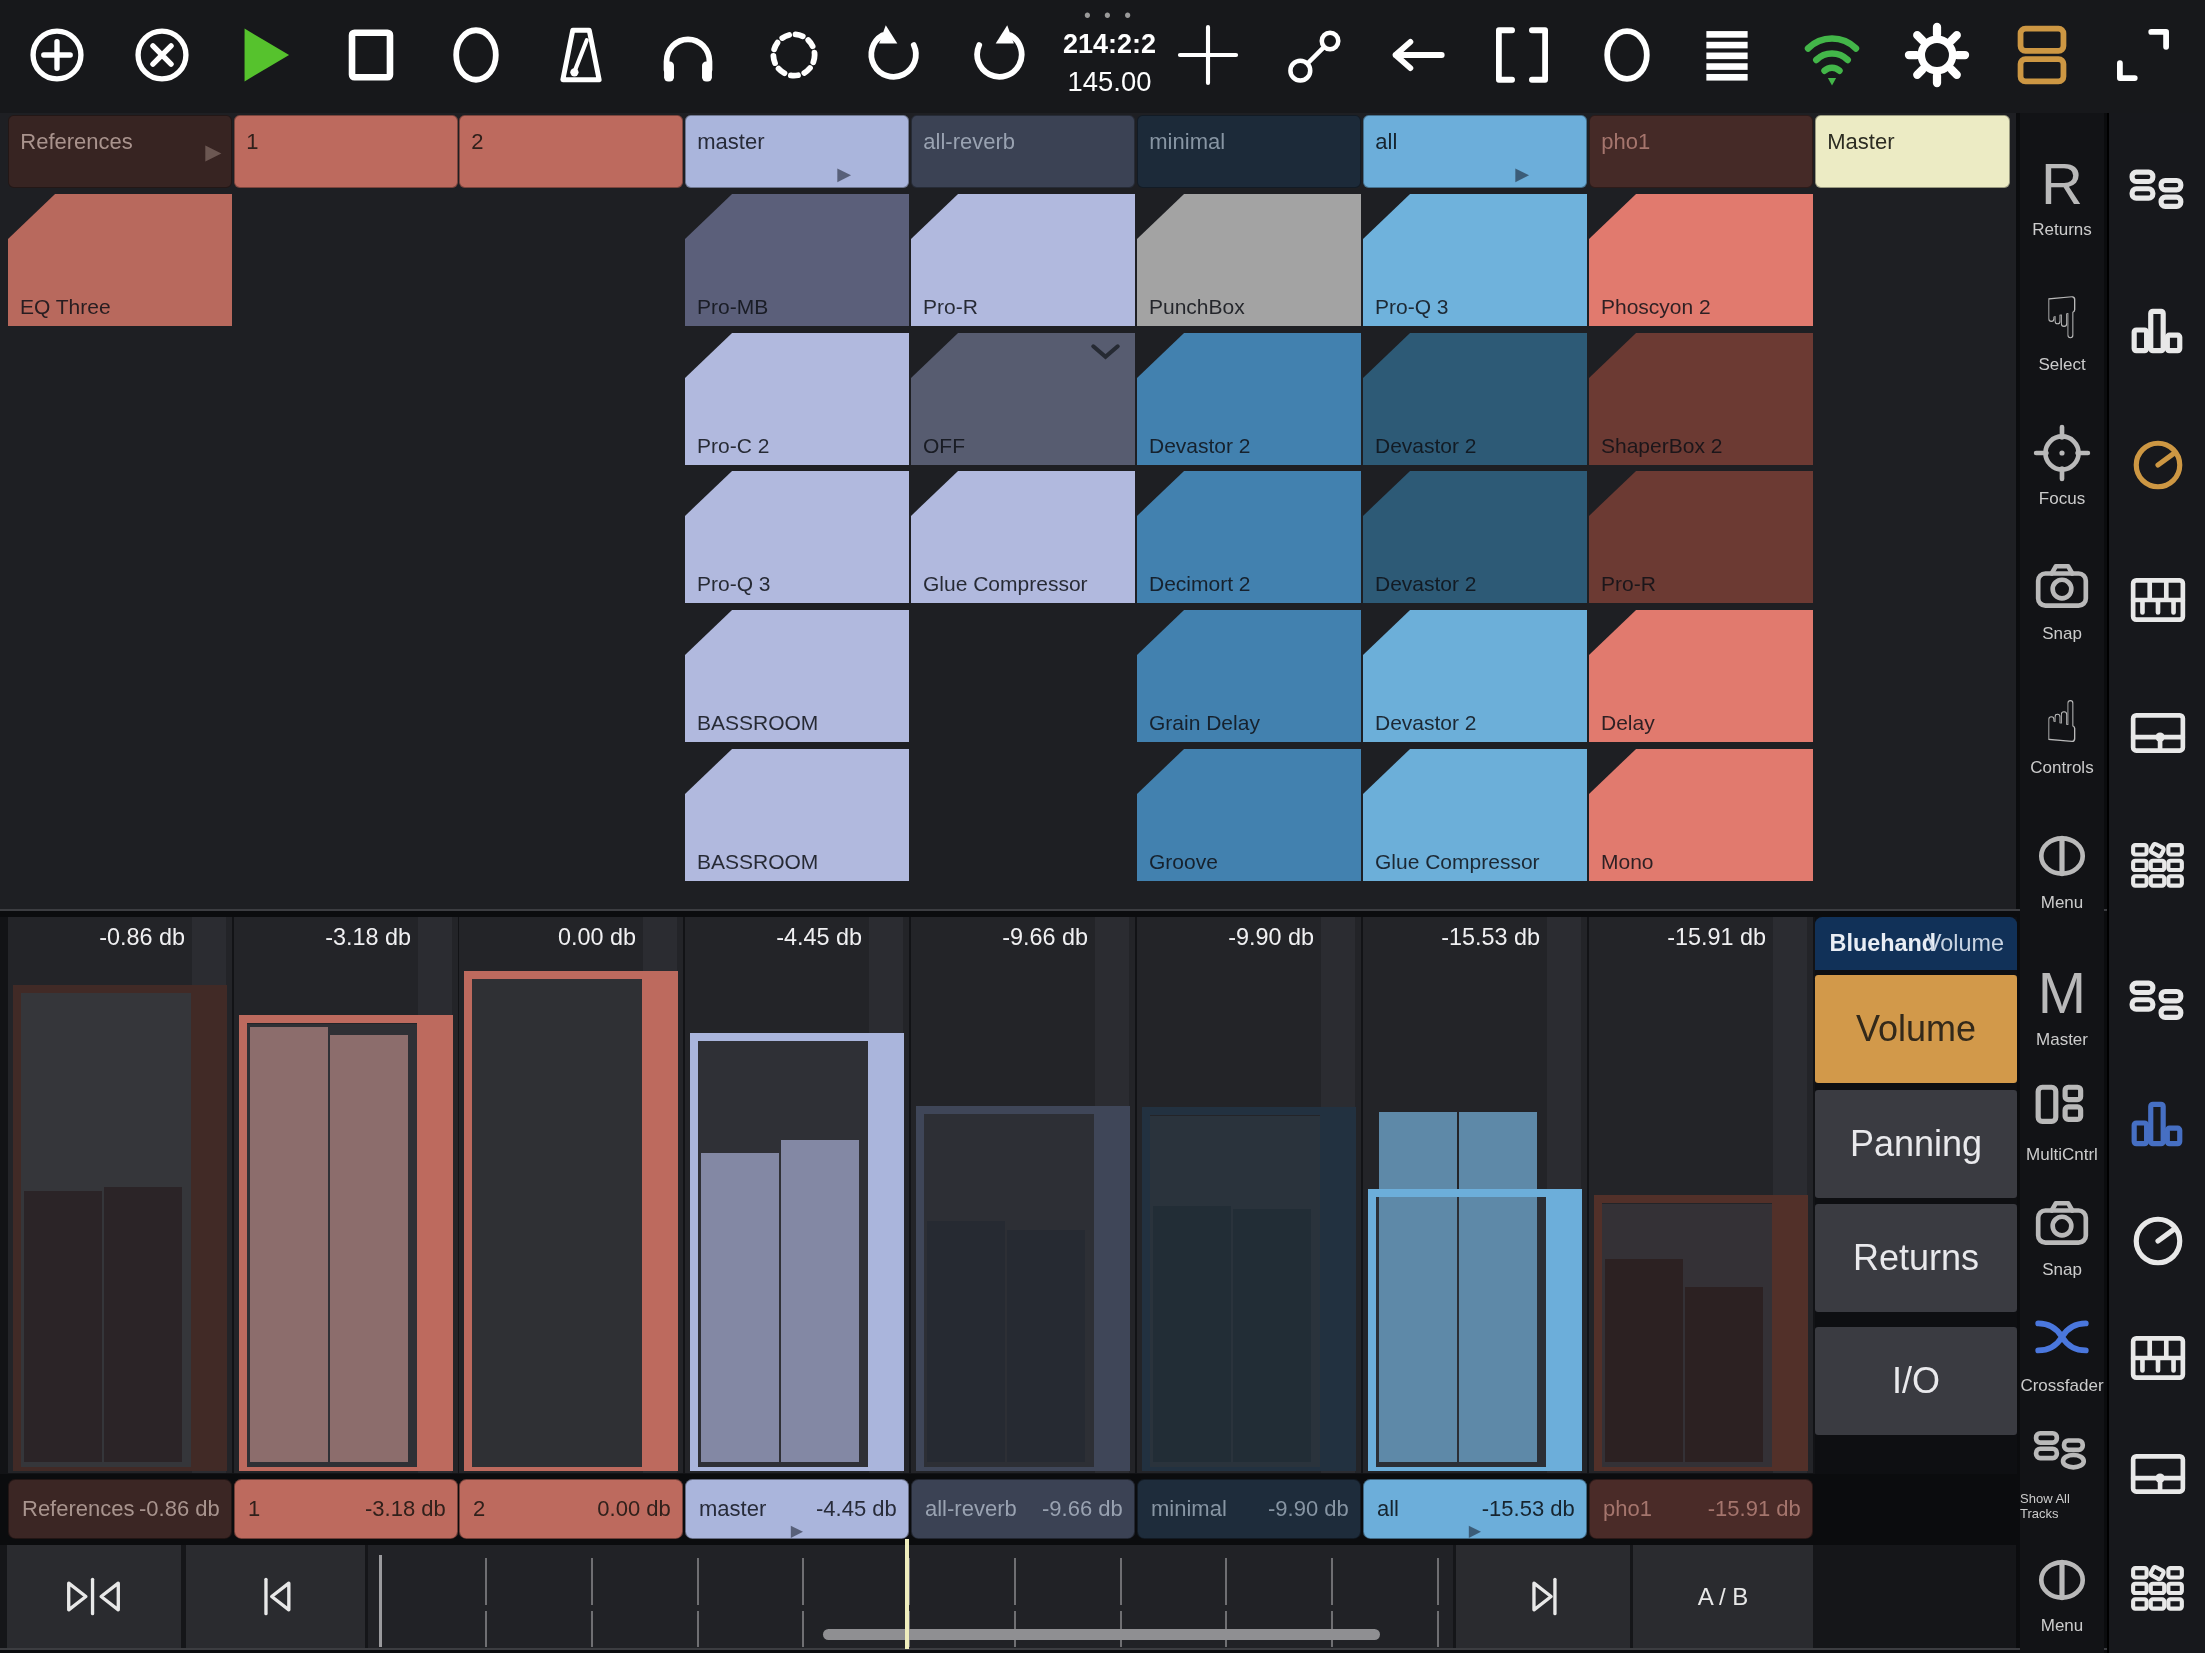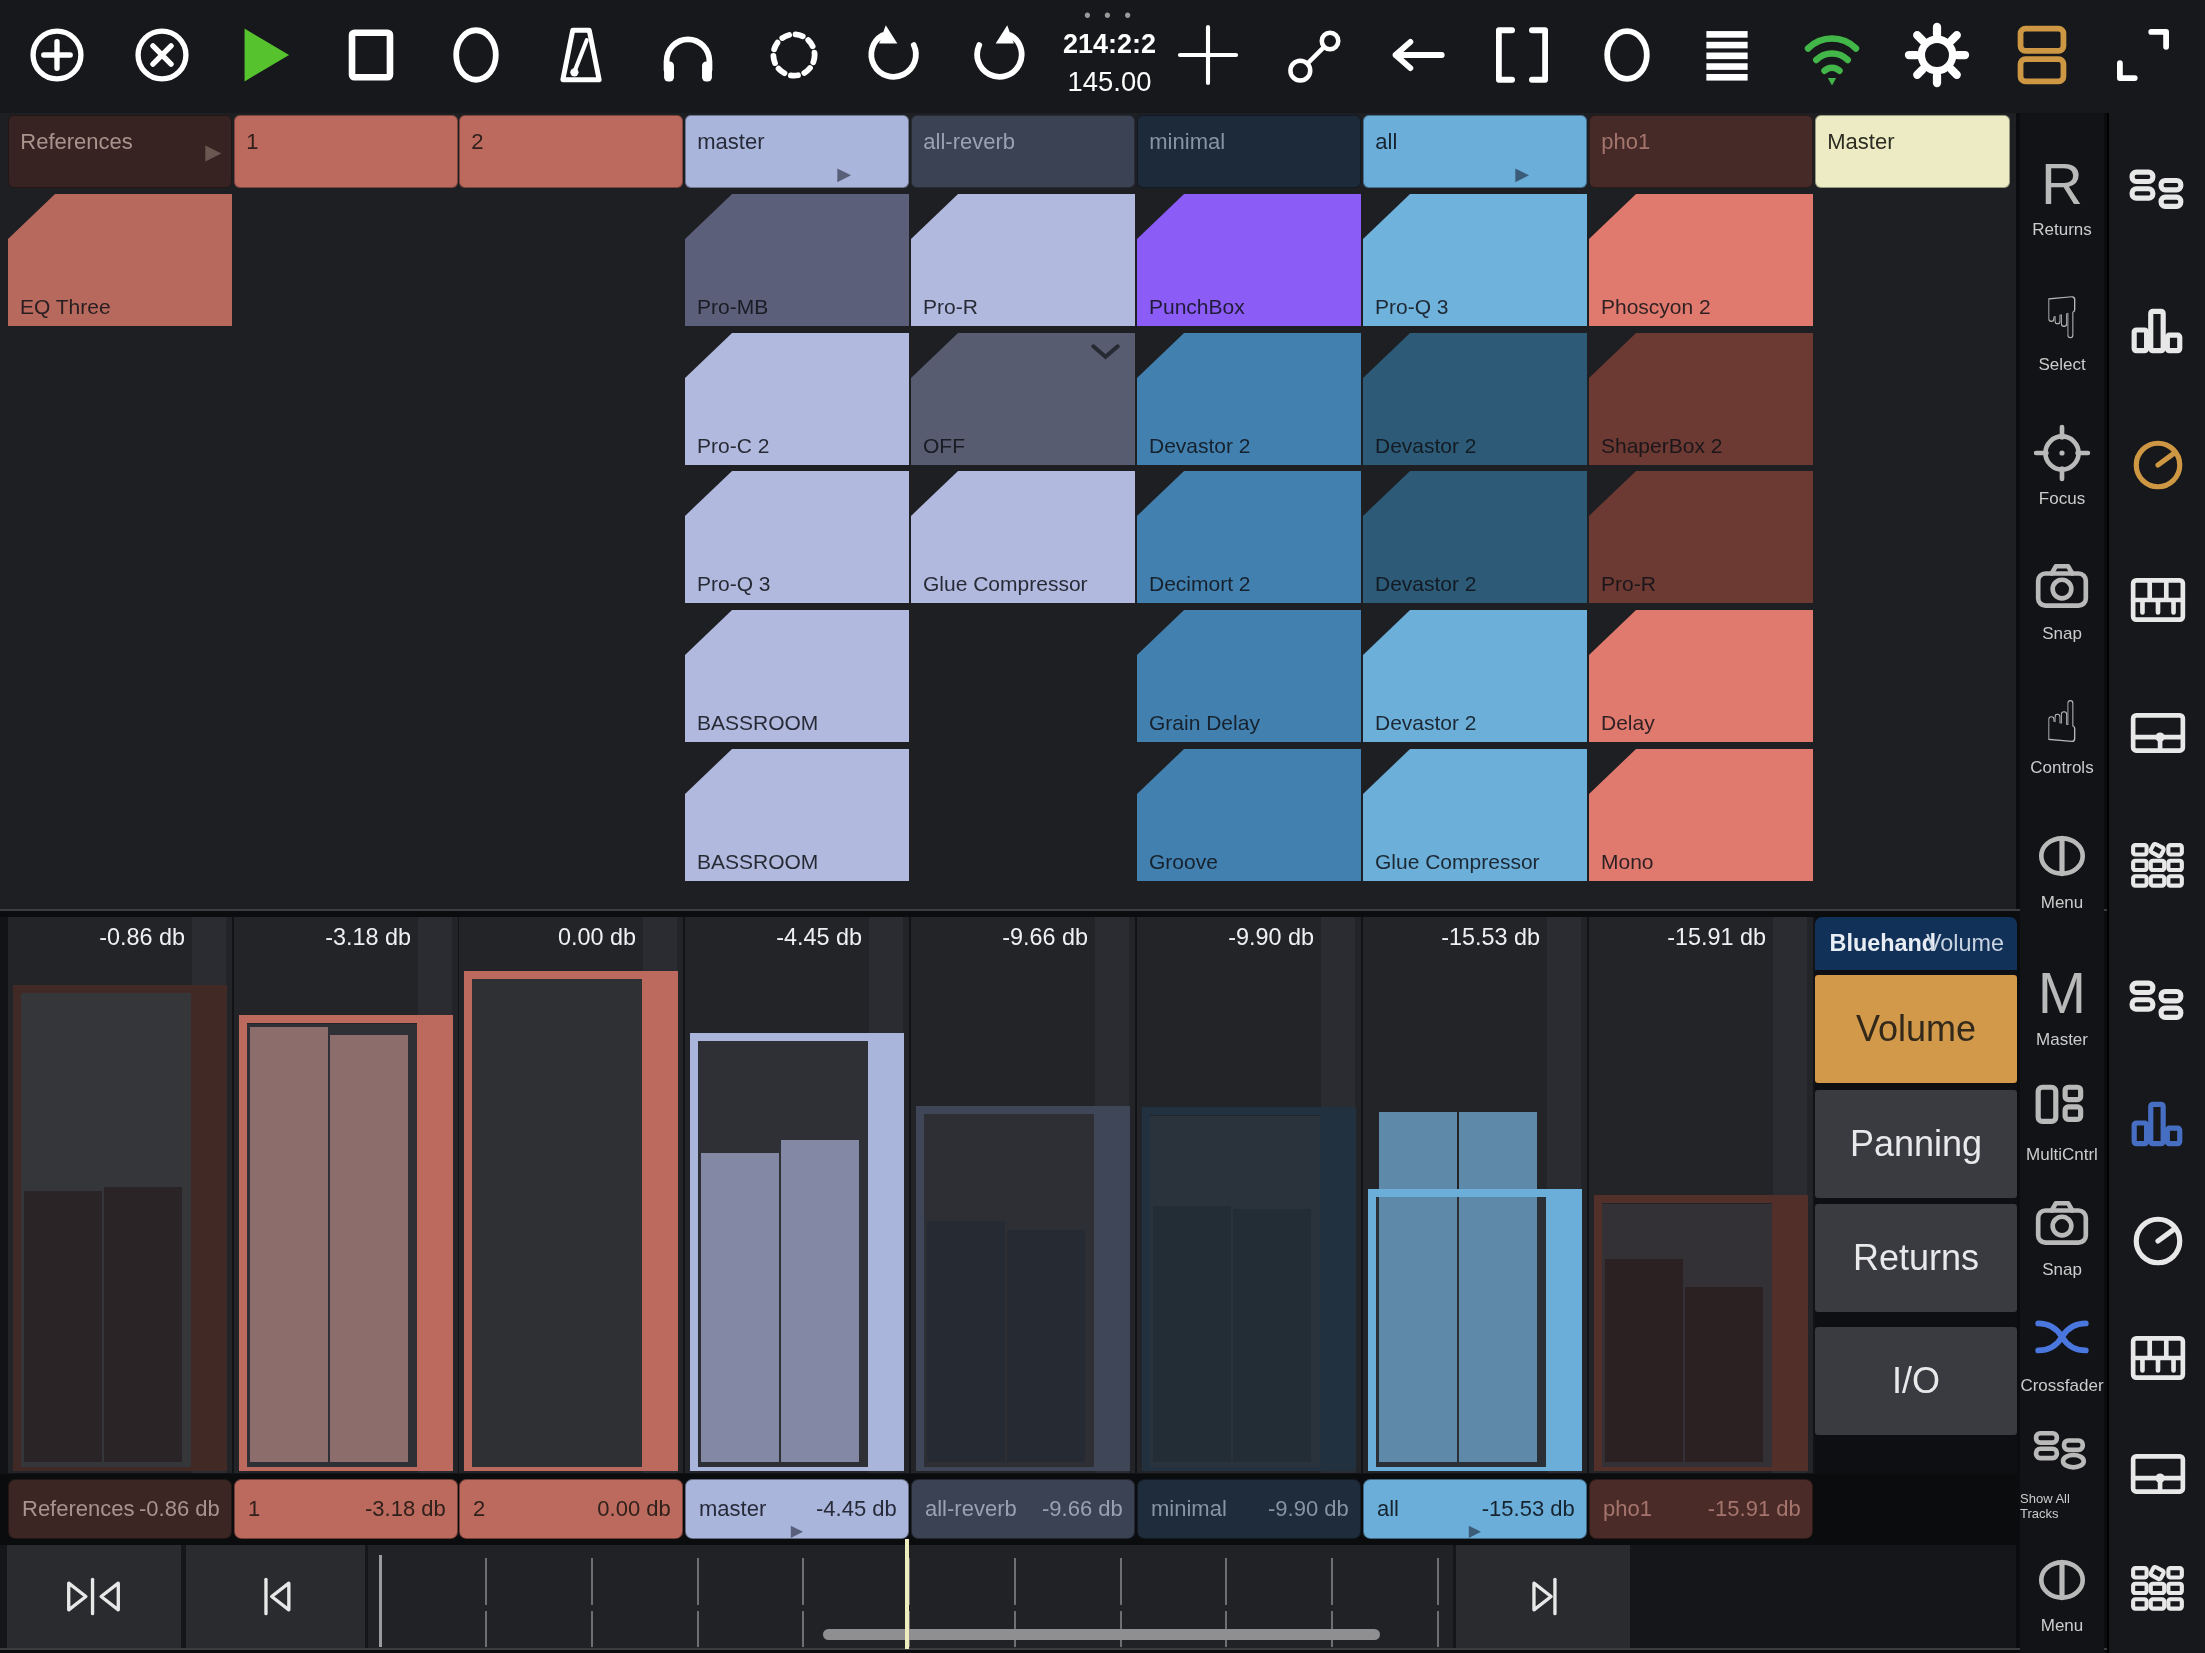--- a/index.html
+++ b/index.html
@@ -263,21 +263,21 @@
         </div>
         <div class="dev" style="left: 911px; top: 81px; width: 224px; height: 132px; background: rgb(177, 185, 222);">
           <span class="dn">Pro-R</span>
         </div>
         <div class="dev" style="left: 911px; top: 220px; width: 224px; height: 132px; background: rgb(87, 92, 112);"><span class="dn">OFF</span><span><svg class="chev" viewBox="0 0 38 22">
               <path d="M4 4 L19 17 L34 4" fill="none" stroke="#262a33" stroke-width="5" stroke-linecap="round"></path>
             </svg></span></div>
         <div class="dev" style="left: 911px; top: 358px; width: 224px; height: 132px; background: rgb(177, 185, 222);">
           <span class="dn">Glue Compressor</span>
         </div>
-        <div class="dev" style="left: 1137px; top: 81px; width: 224px; height: 132px; background: #8b5cf6;">
+        <div class="dev" style="left: 1137px; top: 81px; width: 224px; height: 132px; background: #a3a3a3;">
           <span class="dn">PunchBox</span>
         </div>
         <div class="dev" style="left: 1137px; top: 220px; width: 224px; height: 132px; background: rgb(66, 129, 175);">
           <span class="dn">Devastor 2</span>
         </div>
         <div class="dev" style="left: 1137px; top: 358px; width: 224px; height: 132px; background: rgb(66, 129, 175);">
           <span class="dn">Decimort 2</span>
         </div>
         <div class="dev" style="left: 1137px; top: 497px; width: 224px; height: 132px; background: rgb(66, 129, 175);">
           <span class="dn">Grain Delay</span>
@@ -473,20 +473,23 @@
         <div class="tick" style="left: 1069px; top: 13px; height: 47px;"></div>
         <div class="tick" style="left: 1069px; top: 66px; height: 36px;"></div>
         <div id="scrollbar"></div>
       </div>
       <div class="tr-btn" style="left: 1456px; width: 174px;">
         <svg viewBox="0 0 64 48">
           <path d="M22 10 L40 24 L22 38 Z" fill="none" stroke="#e8e8e8" stroke-width="3.5" stroke-linecap="round" stroke-linejoin="round"></path>
           <path d="M44 6 V42" fill="none" stroke="#e8e8e8" stroke-width="3.5" stroke-linecap="round" stroke-linejoin="round"></path>
         </svg>
       </div>
+      <div class="tr-btn" style="left: 1633px; width: 180px;">
+        <span>A / B</span>
+      </div>
     </div>
   <div id="playhead"></div>
   <div id="bottom-line"></div>
 
   <div id="sb-inner">
       <div class="sb-sec" style="top: 16px; height: 807px;">
         <div class="sb-item">
           <div class="ic">
             <span class="glyph">R</span>
           </div>

